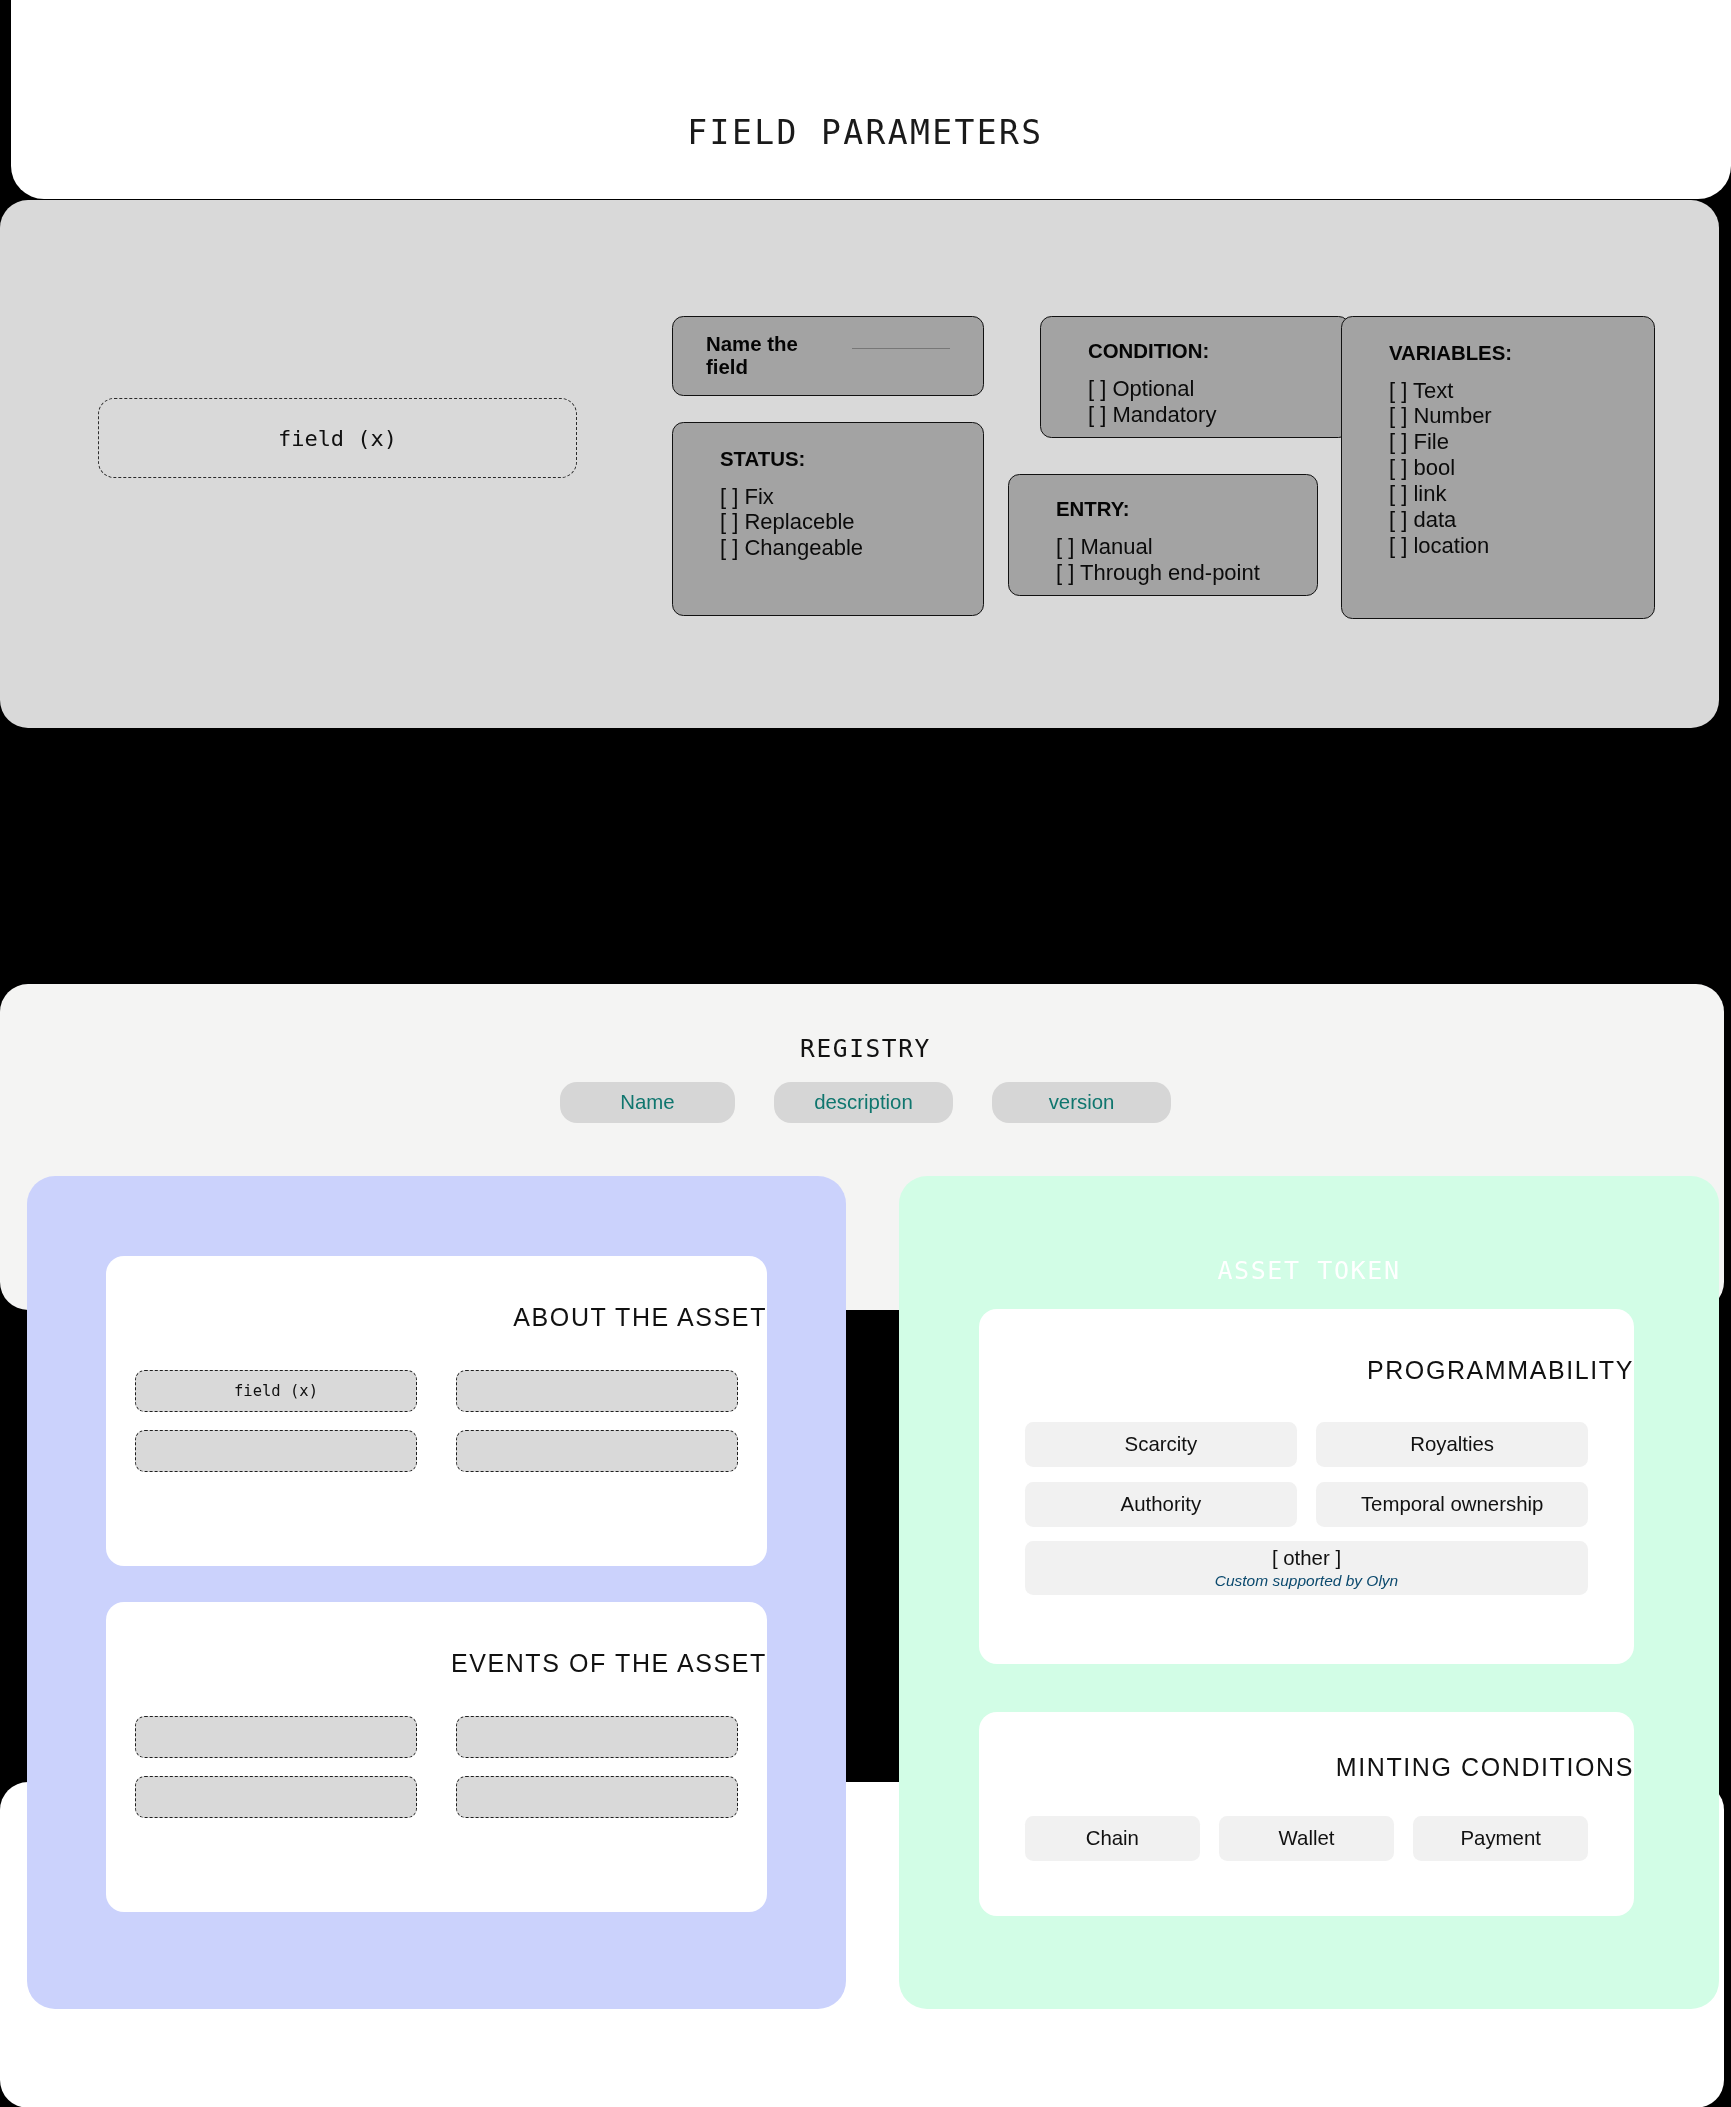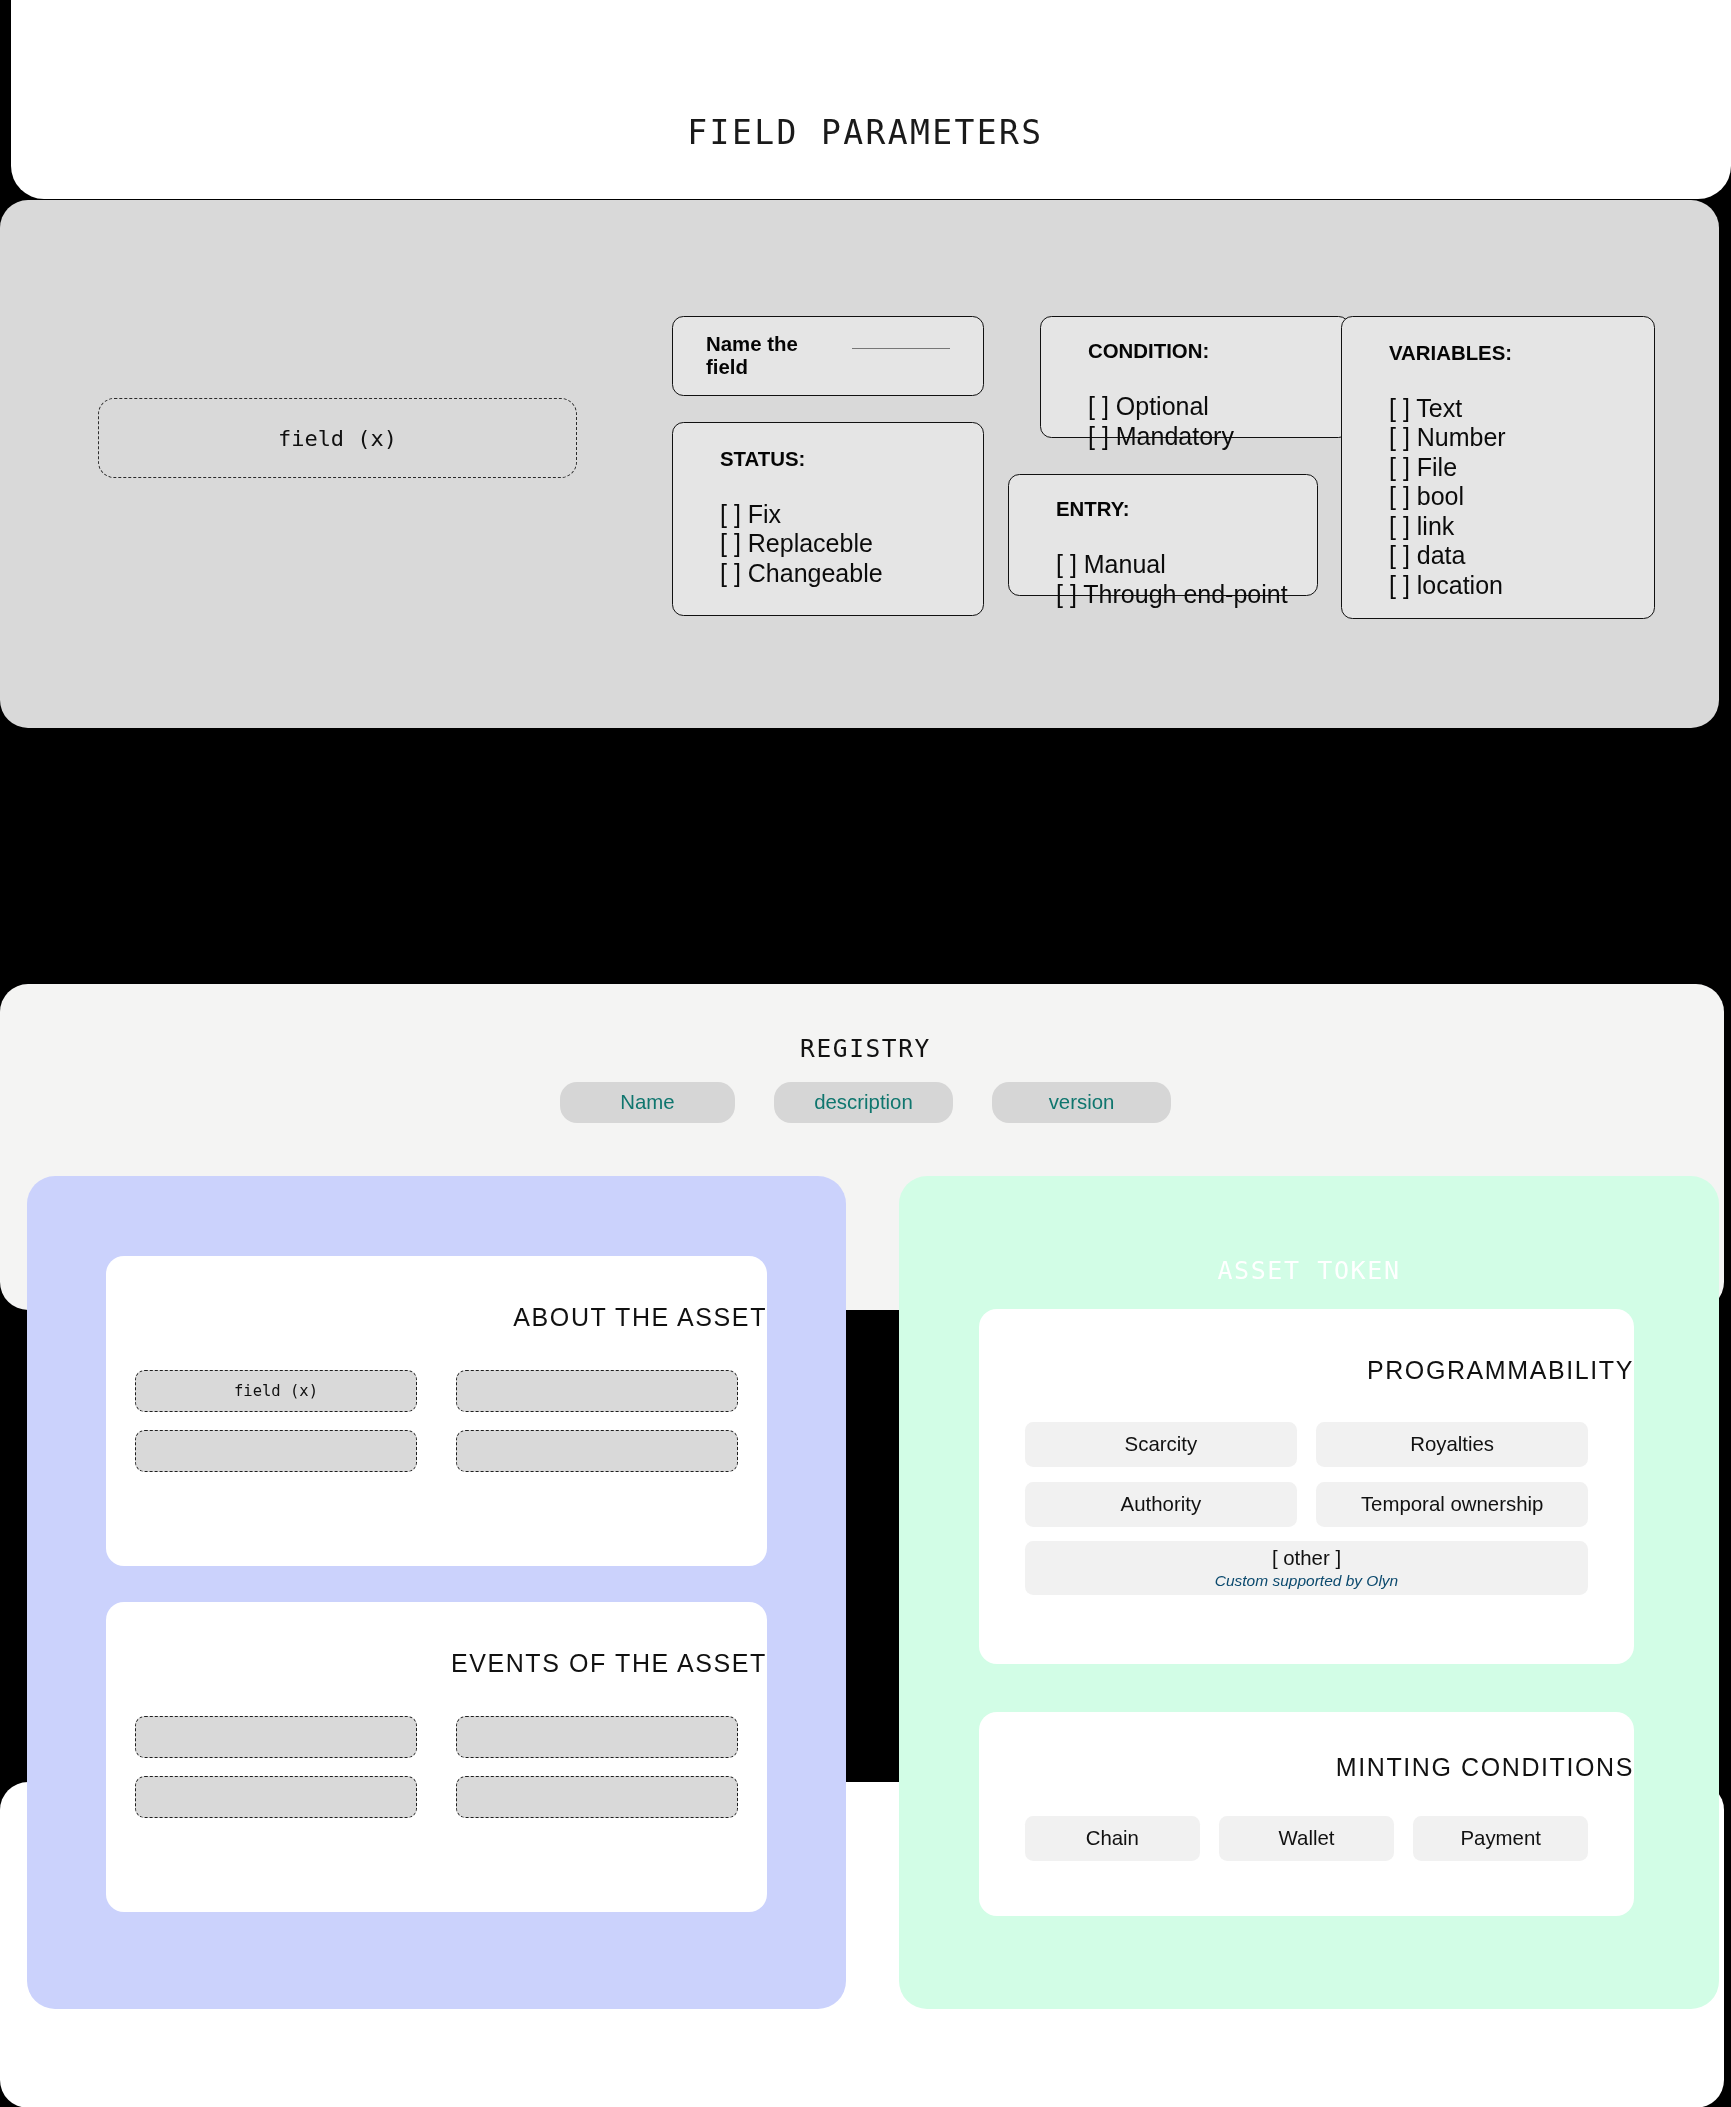--- a/index.html
+++ b/index.html
@@ -48,35 +48,35 @@
     border: 1.6px dashed #2b2b2b;
     border-radius: 16.3px;
     display: flex; align-items: center; justify-content: center;
     font-family: "DejaVu Sans Mono", "Liberation Mono", monospace;
     font-size: 22px;
     color: #111;
   }
 
   .white-card {
     position: absolute;
-    background: #e5e5e5;
+    background: #a3a3a3;
     border: 1.6px solid #111111;
     border-radius: 11.4px;
     padding: 21px 47px;
   }
   .card-head {
     font-family: "Liberation Sans", sans-serif;
     font-weight: bold;
     font-size: 20.4px;
     color: #050505;
     white-space: nowrap;
   }
   .card-opts {
-    margin-top: 29px;
-    font-size: 25px;
+    margin-top: 13px;
+    font-size: 22px;
     line-height: 1.18;
     color: #0b0b0b;
     white-space: nowrap;
   }
   .card-opts .opt { display: block; }
 
   
   #card-name { left: 672px; top: 316px; width: 312px; height: 80px;
                display: flex; align-items: center; padding: 0 33px; }
   .name-row { display: flex; align-items: baseline; gap: 8.2px; }

